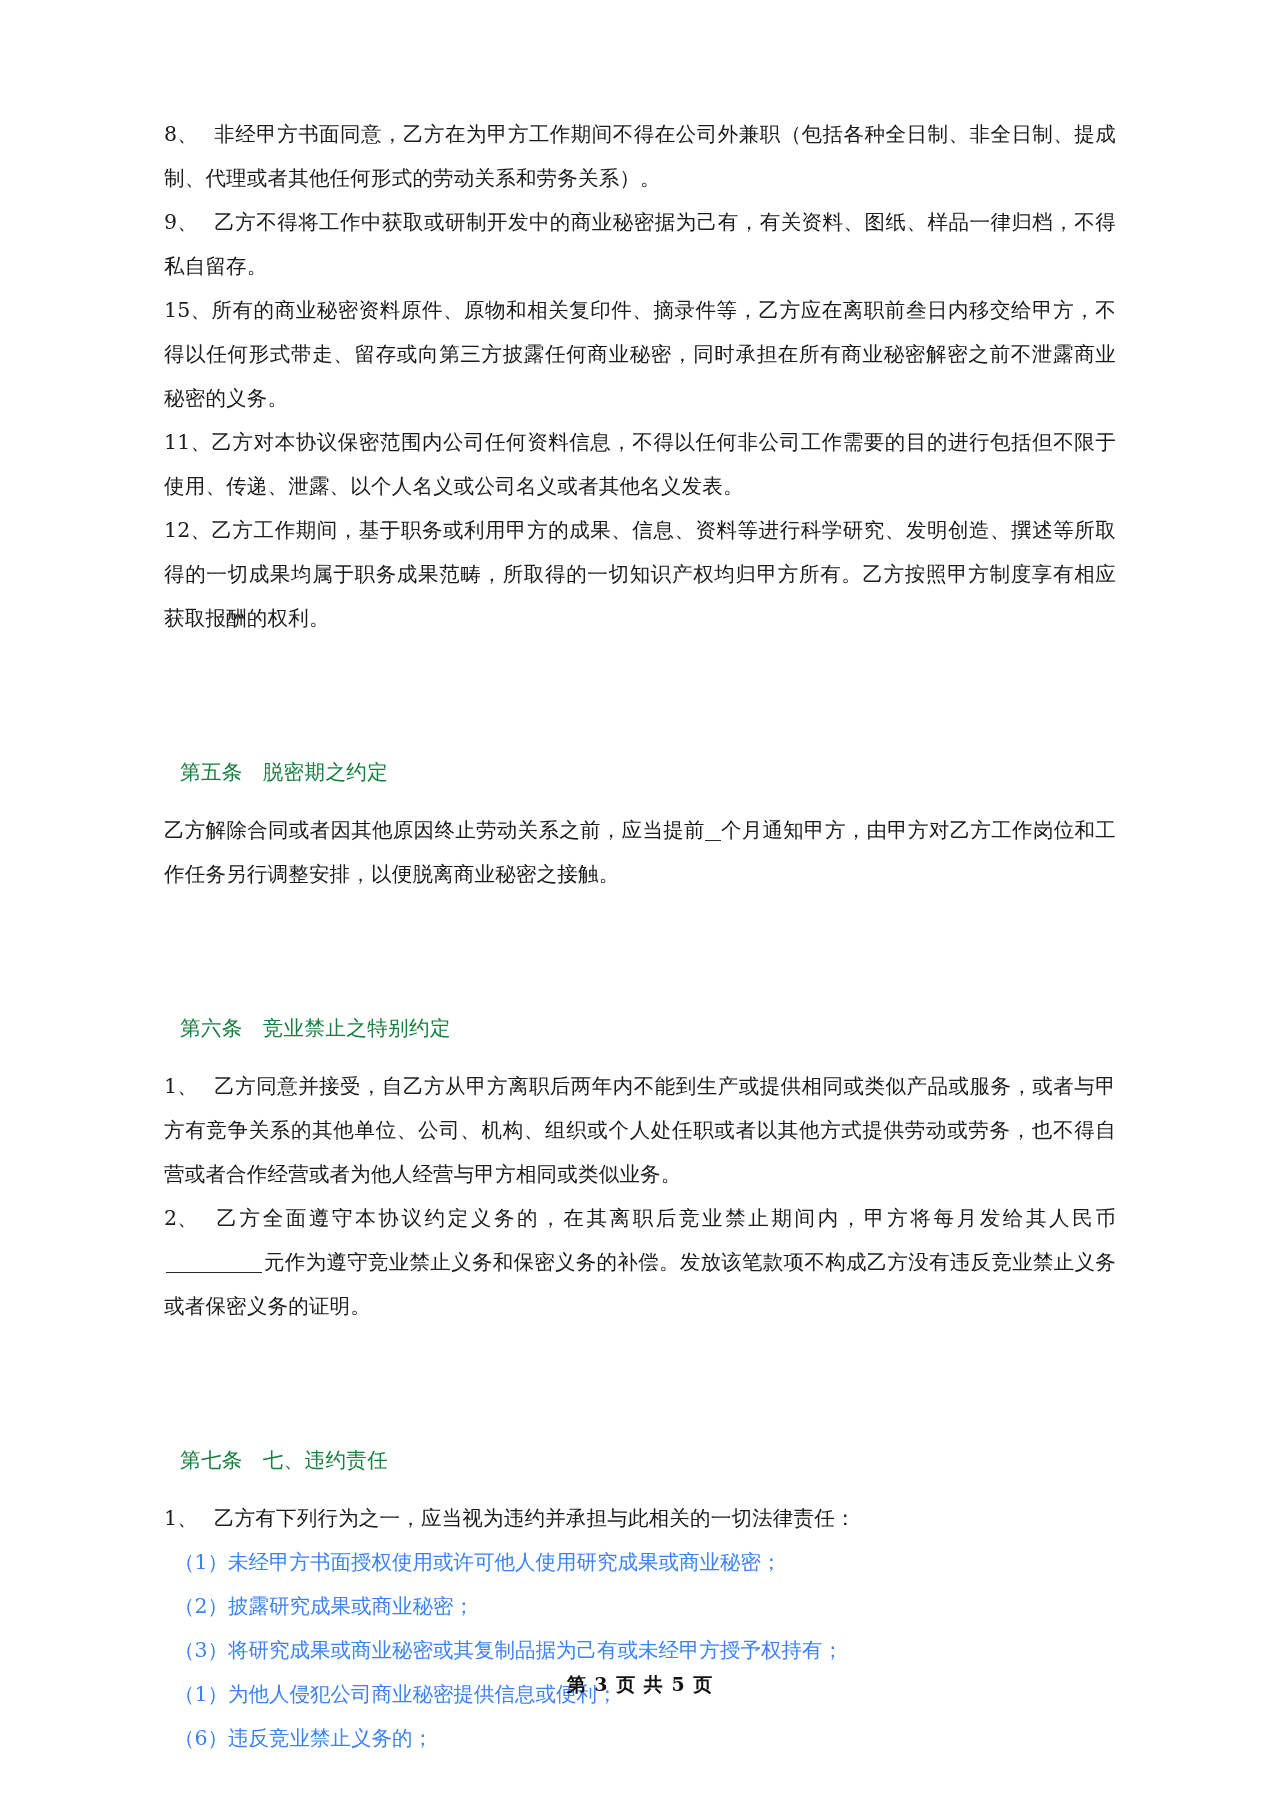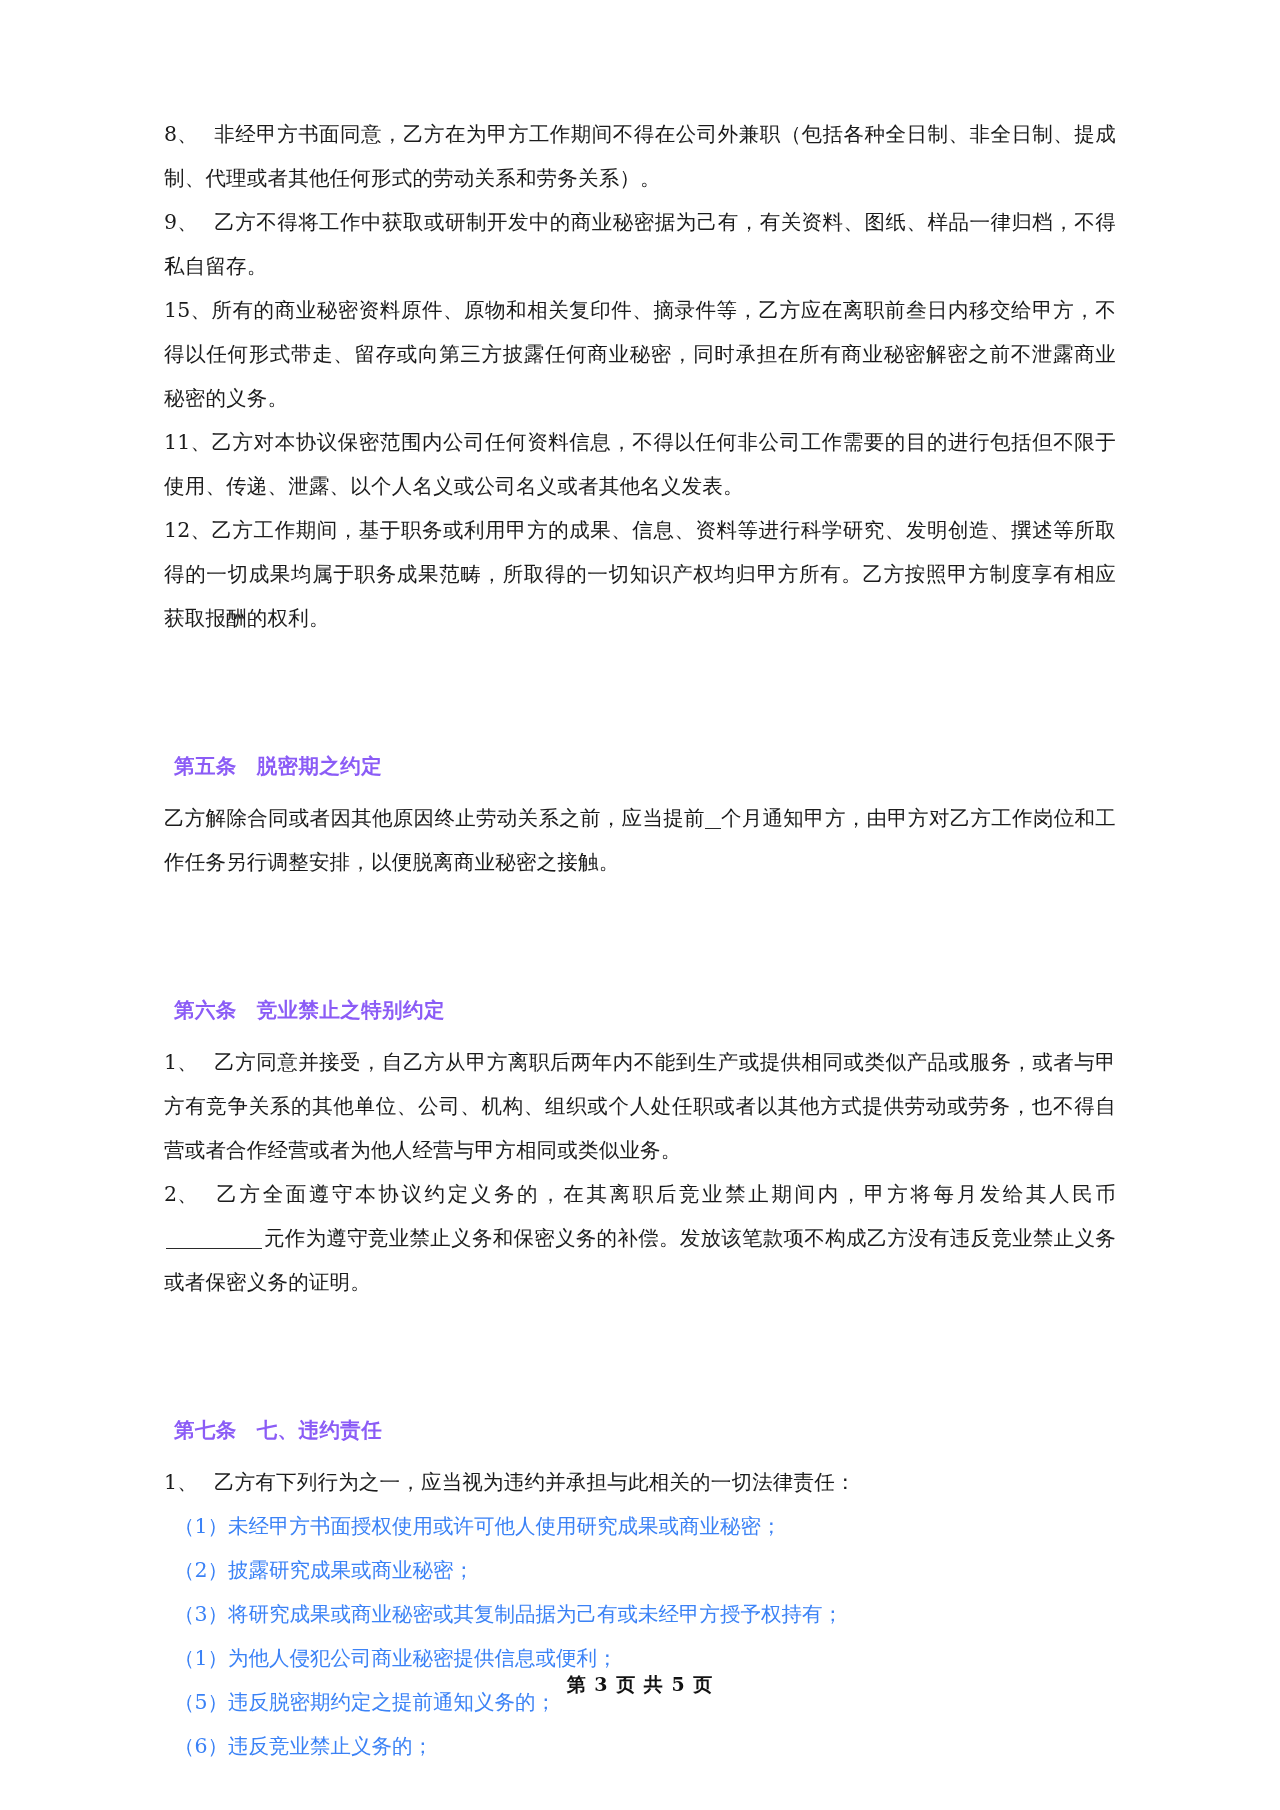--- a/index.html
+++ b/index.html
@@ -56,23 +56,23 @@
   .short-underline {
     display: inline-block;
     width: 16px;
     border-bottom: 1.3px solid #2a2a2a;
     vertical-align: -4px;
   }
   
   .section-heading {
     font-size: 20.5px;
     line-height: 40px;
-    font-weight: bold;
-    margin: 10px;
-    color: #8b5cf6;
+    font-weight: normal;
+    margin: 16px;
+    color: #15803d;
     letter-spacing: 0.4px;
   }
   .section-heading .sh-gap {
     display: inline-block;
     width: 20px;
   }
   
   .subitem {
     font-size: 20.5px;
     line-height: 44px;
@@ -149,21 +149,20 @@
       <span>第七条</span><span class="sh-gap"></span><span>七、违约责任</span>
     </p>
     <p class="para clause">
       <span class="num">1、</span><span class="gap"></span><span>乙方有下列行为之一，应当视为违约并承担与此相关的一切法律责任：</span>
     </p>
 
     <p class="subitem">（1）未经甲方书面授权使用或许可他人使用研究成果或商业秘密；</p>
     <p class="subitem">（2）披露研究成果或商业秘密；</p>
     <p class="subitem">（3）将研究成果或商业秘密或其复制品据为己有或未经甲方授予权持有；</p>
     <p class="subitem">（1）为他人侵犯公司商业秘密提供信息或便利；</p>
-    <p class="subitem">（5）违反脱密期约定之提前通知义务的；</p>
     <p class="subitem">（6）违反竞业禁止义务的；</p>
 
   </div>
 
   <div class="footer">
     <span>第 3 页  共 5 页</span>
   </div>
 </div>
 
 </body></html>

